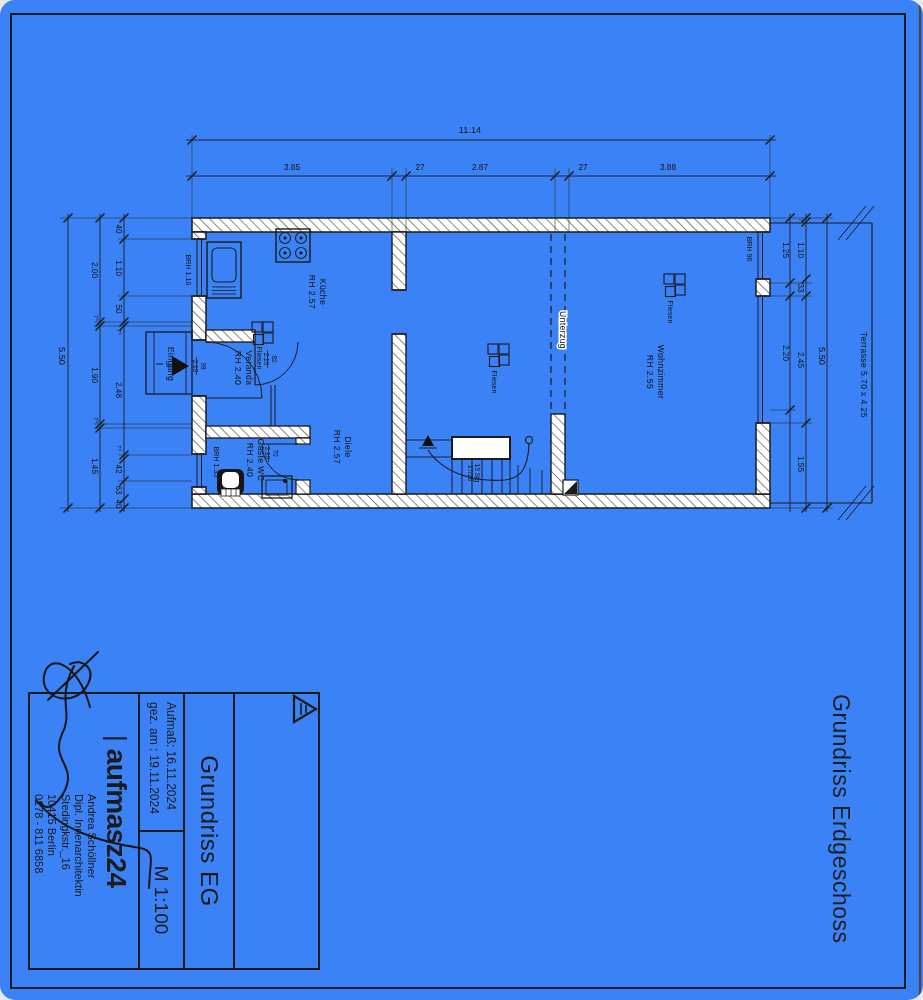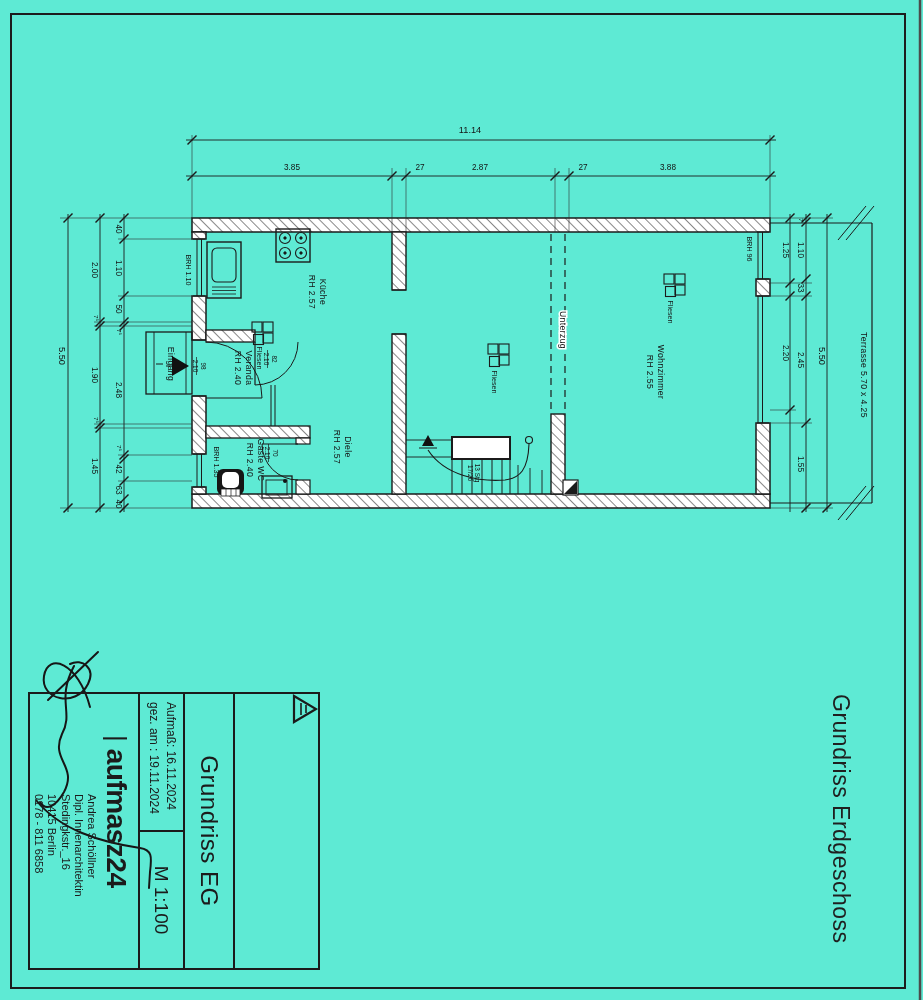--- a/index.html
+++ b/index.html
@@ -1,16 +1,16 @@
 <!DOCTYPE html>
 <html><head>
 <meta charset="utf-8">
 <style>
   html,body{margin:0;padding:0;background:#e8e8e8;font-family:"Liberation Sans",sans-serif;}
-  .sheet{position:relative;width:923px;height:1000px;background:#5eead4;overflow:hidden;}
+  .sheet{position:relative;width:923px;height:1000px;background:#3b82f6;overflow:hidden;border-radius:15px;}
   .sheet svg{position:absolute;left:0;top:0;}
   svg text{fill:#141414;font-family:"Liberation Sans",sans-serif;}
   .dtx{font-size:8.2px;}
   .dtx-l{font-size:9.2px;}
   .dtx-s{font-size:6.2px;}
   .rtx{font-size:8.6px;letter-spacing:.4px;}
   .stx{font-size:7.2px;}
   .ftx{font-size:6.4px;}
   .halo{paint-order:stroke;stroke:#fff;stroke-width:3px;}
   

